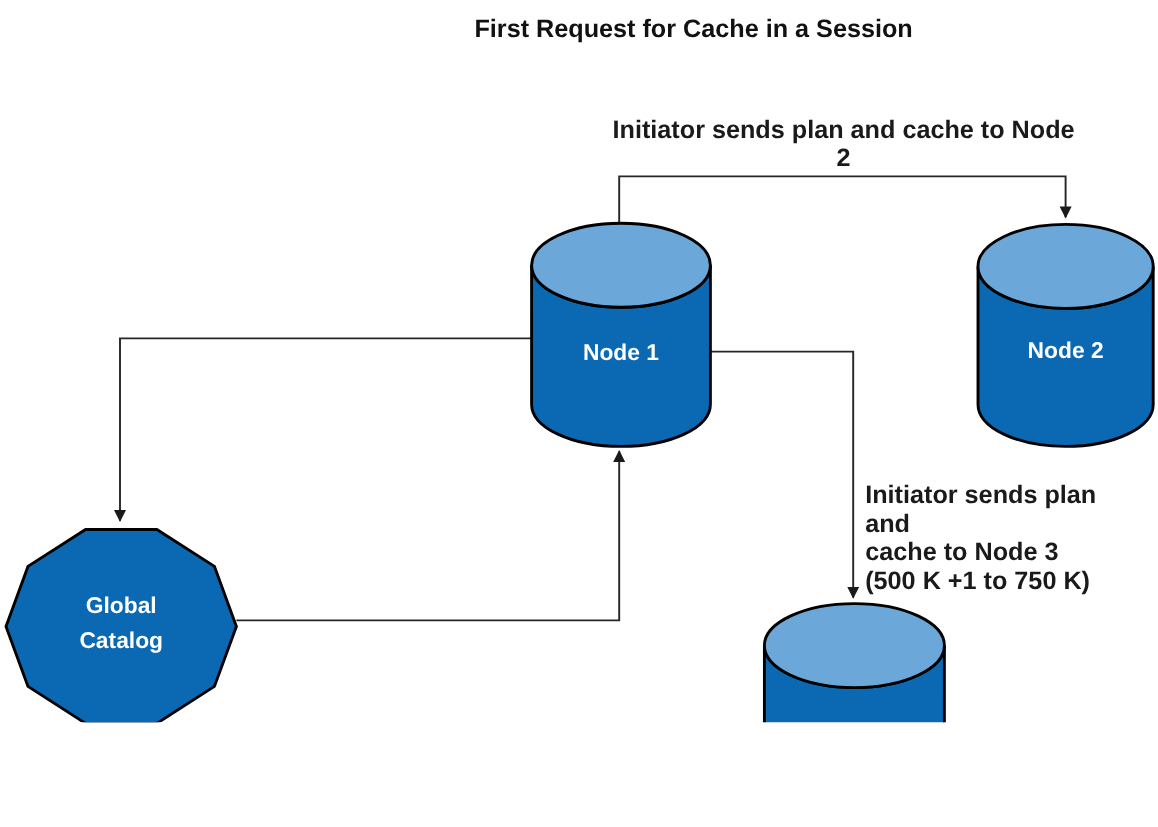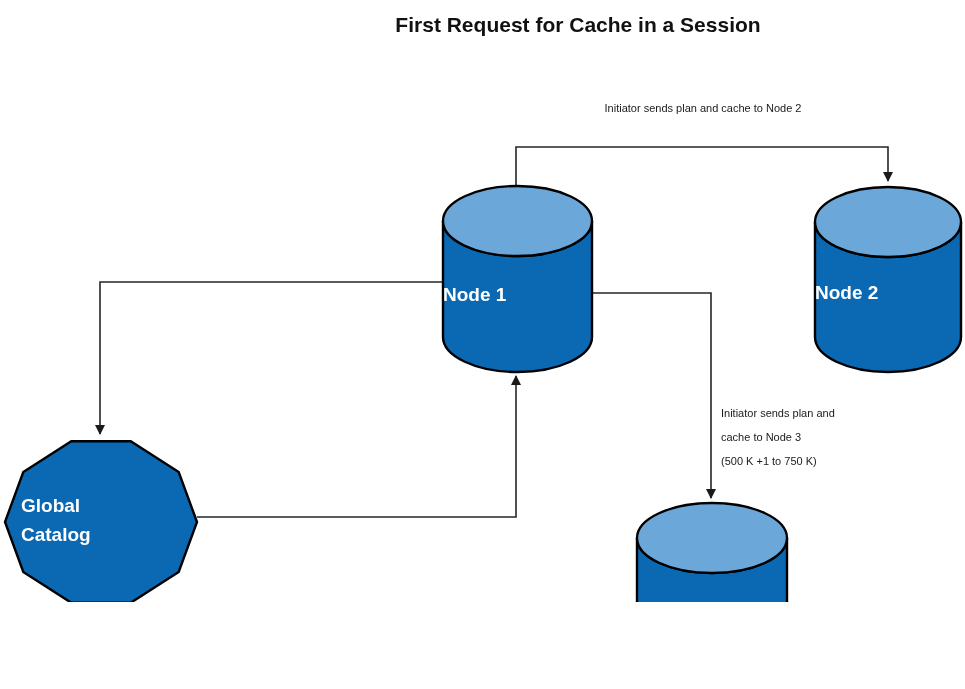--- a/index.html
+++ b/index.html
@@ -15,33 +15,35 @@
   .txt { position: absolute; color: #1a1a1a; }
   .title {
     top: 13px; left: 578px;
     transform: translateX(-50%);
     white-space: nowrap;
     font-size: 21px;
     font-weight: bold;
     color: #111111;
   }
   .ann {
-    font-size: 11px;
+    font-size: 21px;
     line-height: 23px;
     text-align: center;
+    font-weight: bold;
   }
   .ann-node2   { top: 97px;  left: 503px; width: 400px; }
   .ann-catalog { top: 233px; left: 92px;  width: 360px; }
   .ann-reserved{ top: 467px; left: 218px; width: 280px; }
   .ann-node3   { top: 401px; left: 721px; width: 220px; text-align: left; line-height: 24px; }
   .node-label {
     position: absolute;
     color: #ffffff;
     font-weight: bold;
     font-size: 19px;
+    text-align: center;
     line-height: 24px;
   }
   .node1-label { top: 283px; left: 443px; width: 149px; }
   .node2-label { top: 281px; left: 815px; width: 146px; }
   .node3-label { top: 605px; left: 637px; width: 150px; }
   .catalog-label { top: 491px; left: 21px; width: 160px; line-height: 29px; }
 </style>
 </head>
 <body>
 

